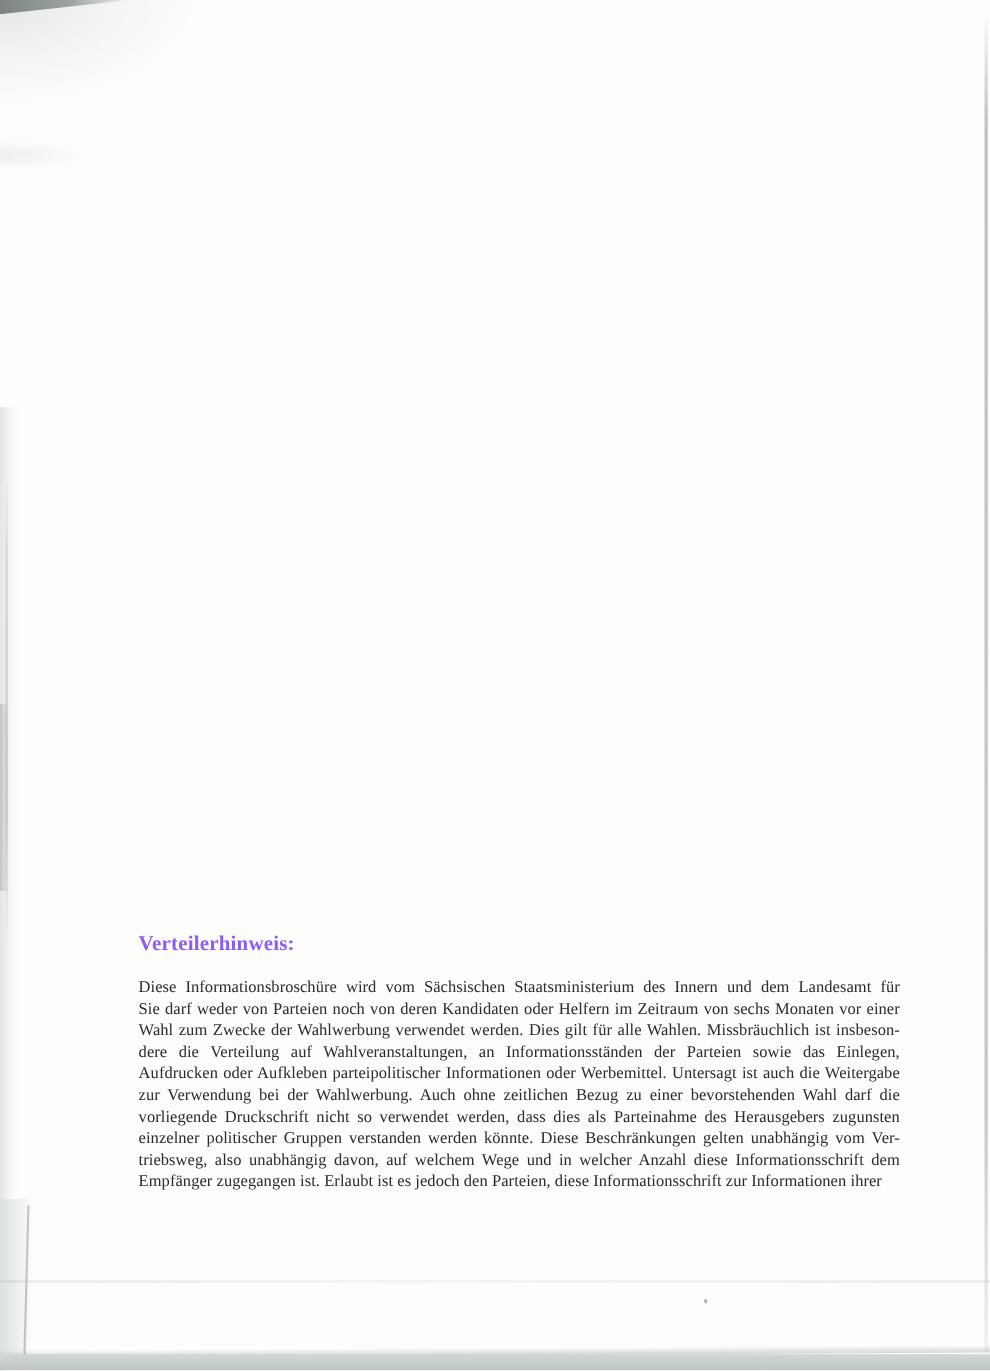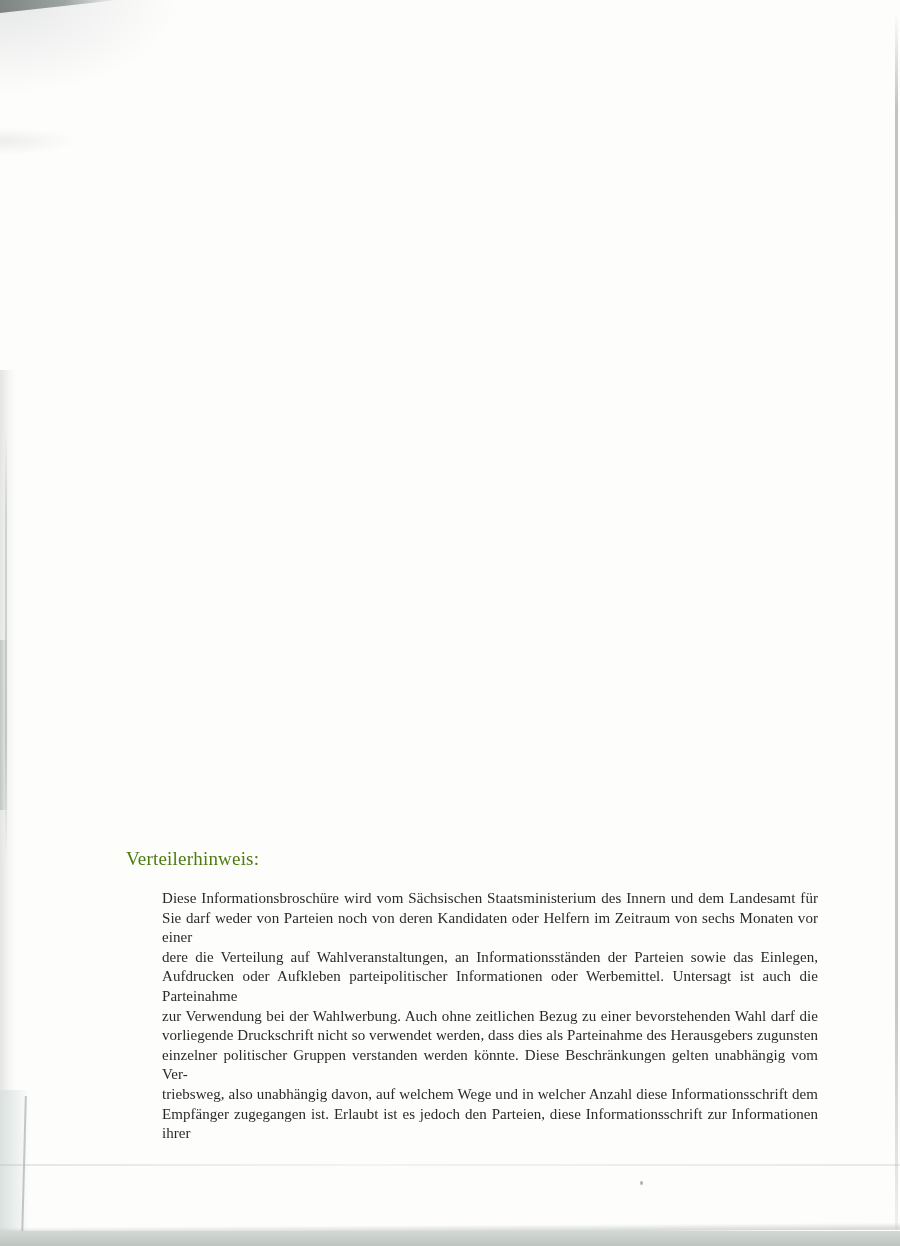--- a/index.html
+++ b/index.html
@@ -68,30 +68,30 @@
     background:linear-gradient(to bottom, #d2d8d5, #bdc5c1);
   }
   .speck {
     left:640px; top:1181px; width:3px; height:4px;
     background:rgba(110,118,114,0.55); border-radius:50%;
   }
 
   
   .heading {
     position:absolute; left:126px; top:848px; margin:0;
-    font-size:19px; font-weight:normal; color:#4d7c0f;
+    font-size:19px; font-weight:bold; color:#8b5cf6;
     letter-spacing:0.2px;
     text-align:right;
   }
   .para {
     position:absolute; left:126px; top:889px; width:692px;
     font-size:15px; line-height:19.6px; color:#2c2a27;
     letter-spacing:0.05px;
   }
-  .para .line { text-align:justify; text-align-last:justify;margin-left:36px; }
+  .para .line { text-align:justify; text-align-last:justify; }
   .para .line:last-child { text-align-last:left; }
 </style>
 </head>
 <body>
 
 <div class="page">
 
   <div class="art corner-wedge"></div>
   <div class="art corner-glow"></div>
   <div class="art smudge-left"></div>
@@ -104,22 +104,23 @@
   <div class="art crease-h"></div>
   <div class="art bottom-edge-line"></div>
   <div class="art bottom-band"></div>
   <div class="art speck"></div>
 
   <h2 class="heading">Verteilerhinweis:</h2>
 
   <div class="para">
       <div class="line">Diese Informationsbroschüre wird vom Sächsischen Staatsministerium des Innern und dem Landesamt für</div>
       <div class="line">Sie darf weder von Parteien noch von deren Kandidaten oder Helfern im Zeitraum von sechs Monaten vor einer</div>
+      <div class="line">Wahl zum Zwecke der Wahlwerbung verwendet werden. Dies gilt für alle Wahlen. Missbräuchlich ist insbeson-</div>
       <div class="line">dere die Verteilung auf Wahlveranstaltungen, an Informationsständen der Parteien sowie das Einlegen,</div>
-      <div class="line">Aufdrucken oder Aufkleben parteipolitischer Informationen oder Werbemittel. Untersagt ist auch die Parteinahme</div>
+      <div class="line">Aufdrucken oder Aufkleben parteipolitischer Informationen oder Werbemittel. Untersagt ist auch die Weitergabe</div>
       <div class="line">zur Verwendung bei der Wahlwerbung. Auch ohne zeitlichen Bezug zu einer bevorstehenden Wahl darf die</div>
       <div class="line">vorliegende Druckschrift nicht so verwendet werden, dass dies als Parteinahme des Herausgebers zugunsten</div>
       <div class="line">einzelner politischer Gruppen verstanden werden könnte. Diese Beschränkungen gelten unabhängig vom Ver-</div>
       <div class="line">triebsweg, also unabhängig davon, auf welchem Wege und in welcher Anzahl diese Informationsschrift dem</div>
       <div class="line">Empfänger zugegangen ist. Erlaubt ist es jedoch den Parteien, diese Informationsschrift zur Informationen ihrer</div>
     </div>
 
 </div>
 
 </body></html>

